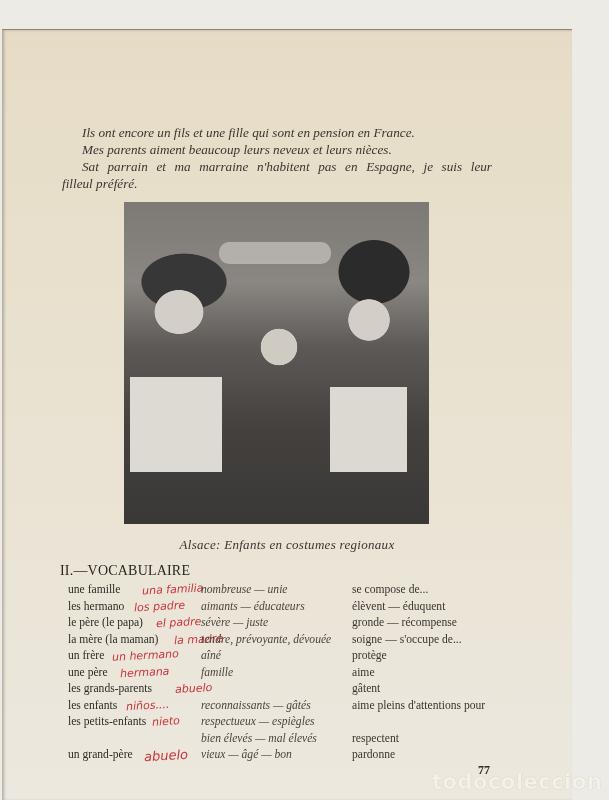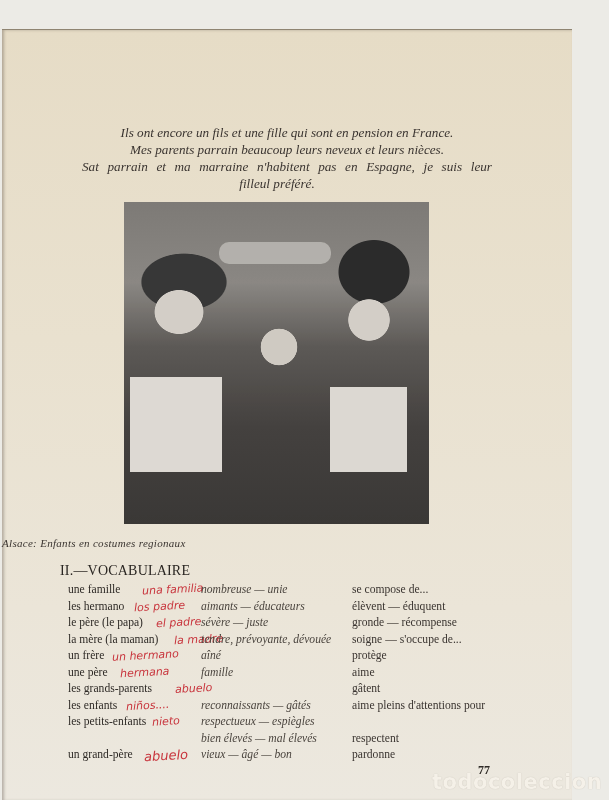--- a/index.html
+++ b/index.html
@@ -9,56 +9,56 @@
     font-family:"Liberation Serif", "DejaVu Serif", serif;
     color:#2e2a26;
   }
   .page {
     position:absolute; left:2px; top:29px; width:570px; height:771px;
     background:linear-gradient(180deg,#e6dcc6 0%,#e9e1cf 40%,#ebe5d8 75%,#ece8df 100%);
     border-top:1px solid #8f8471;
     box-shadow: inset 2px 0 3px rgba(80,70,60,.35);
   }
   .intro { position:absolute; left:60px; top:94px; width:430px; font-style:italic; font-size:13.2px; line-height:17px; color:#3a3430; }
-  .intro p { margin:0;text-align:center; }
+  .intro p { margin:0; }
   .intro .ind { text-indent:20px; }
   .intro .just { text-align:justify; text-align-last:justify; }
   .photo {
     position:absolute; left:122px; top:172px; width:305px; height:322px;
     background:
       radial-gradient(ellipse 40px 36px at 55px 110px, #cfcac4 0%, #cfcac4 60%, transparent 62%),
       radial-gradient(ellipse 30px 30px at 155px 145px, #cbc6bf 0%, #cbc6bf 60%, transparent 62%),
       radial-gradient(ellipse 34px 34px at 245px 118px, #cfcac4 0%, #cfcac4 60%, transparent 62%),
       radial-gradient(ellipse 60px 40px at 60px 80px, #3a3a3a 0%, #3a3a3a 70%, transparent 72%),
       radial-gradient(ellipse 50px 45px at 250px 70px, #2f2f2f 0%, #2f2f2f 70%, transparent 72%),
       linear-gradient(90deg, transparent 6px, #d9d5cf 6px, #d9d5cf 98px, transparent 98px) 0 175px/100% 95px no-repeat,
       linear-gradient(90deg, transparent 206px, #d8d4ce 206px, #d8d4ce 283px, transparent 283px) 0 185px/100% 85px no-repeat,
       linear-gradient(180deg, #7d7a76 0%, #8a8783 25%, #5e5b58 45%, #474442 70%, #3d3b39 100%);
     filter:contrast(1.05);
   }
   .photo-banner { position:absolute; left:95px; top:40px; width:112px; height:22px; background:#b9b6b1; border-radius:10px; opacity:.85; }
-  .caption { position:absolute; left:0; width:570px; top:507px; text-align:left; font-style:italic; font-size:11px; color:#3a3430; letter-spacing:.3px; }
+  .caption { position:absolute; left:0; width:570px; top:507px; text-align:center; font-style:italic; font-size:13px; color:#3a3430; letter-spacing:.3px; }
   .heading { position:absolute; left:58px; top:533px; font-weight:normal; font-size:14px; color:#2a2622; letter-spacing:.2px; }
   .vocab { position:absolute; left:60px; top:553px; width:500px; }
   .row { position:relative; height:16.5px; font-size:11.6px; }
   .row .term { position:absolute; left:6px; font-weight:normal; color:#2e2a26; white-space:nowrap; }
   .row .hw { position:absolute; font-family:"DejaVu Sans", sans-serif; font-style:italic; font-size:11px; color:#c8343c; white-space:nowrap; transform:rotate(-3deg); }
   .row .adj { position:absolute; left:139px; font-style:italic; color:#4a443e; white-space:nowrap; }
   .row .verb { position:absolute; left:290px; color:#3a3430; white-space:nowrap; }
   .pagenum { position:absolute; left:476px; top:733px; font-size:12px; font-weight:bold; color:#2e2a26; }
   .watermark { position:absolute; left:432px; top:770px; font-family:"DejaVu Sans", sans-serif; font-weight:bold; font-size:21px; color:#f6f2ea; opacity:.9; letter-spacing:.5px; text-shadow:0 0 1px #b8b0a4; }
 </style>
 </head>
 <body>
 
 <div class="page">
 
   <div class="intro">
     <p class="ind">Ils ont encore un fils et une fille qui sont en pension en France.</p>
-    <p class="ind">Mes parents parrain beaucoup leurs neveux et leurs nièces.</p>
+    <p class="ind">Mes parents aiment beaucoup leurs neveux et leurs nièces.</p>
     <p class="ind just">Sat parrain et ma marraine n'habitent pas en Espagne, je suis leur</p>
     <p>filleul préféré.</p>
   </div>
 
   <div class="photo">
     <div class="photo-banner"></div>
   </div>
 
   <div class="caption">Alsace: Enfants en costumes regionaux</div>
 

